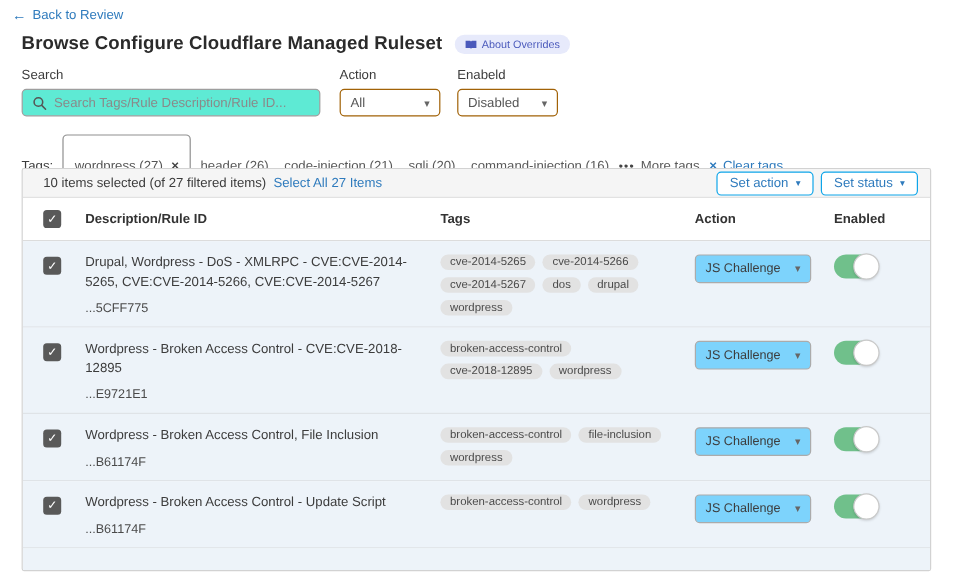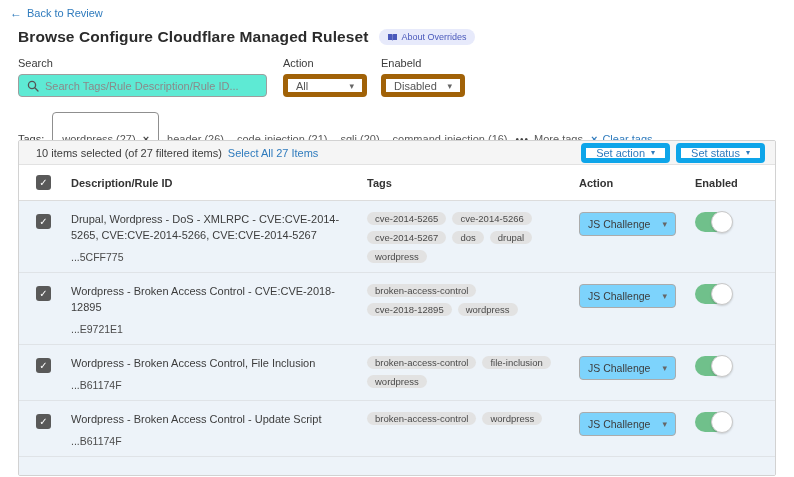--- a/index.html
+++ b/index.html
@@ -24,21 +24,21 @@
   .filter-group { position:absolute; top:0; }
   .fg-search { left:0; width:249px; }
   .fg-action { left:265px; width:84px; }
   .fg-enabled { left:363px; width:84px; }
   .search-box { display:flex; align-items:center; gap:6px; height:23px; border:1px solid #9e9e9e;
     border-radius:4px; padding:0 8px; background:#5eead4; }
   .search-box input { border:none; outline:none; flex:1; font-size:11px; color:#555;
     font-family:"Liberation Sans", sans-serif; background:transparent; }
   .search-box input::placeholder { color:#8a8a8a; }
   .select { display:flex; align-items:center; justify-content:space-between; height:23px;
-    border:5px solid #a16207; border-radius:4px; padding:0 8px; background:#fff;
+    border:1px solid #a16207; border-radius:4px; padding:0 8px; background:#fff;
     font-size:11px; color:#555; cursor:pointer; }
   .caret { font-size:9px; color:#666; }
 
   
   .tags-bar { position:absolute; left:18px; top:112px; display:flex; align-items:center; gap:8px;
     font-size:11px; color:#595959; }
   .tags-label { color:#3c3c3c; }
   .selected-tag { display:inline-flex; align-items:center; gap:7px; border:1px solid #8f8f8f;
     border-radius:4px; padding:20px 9px; color:#555; background:#fff; cursor:pointer; }
   .x-glyph { font-weight:bold; color:#444; font-size:11px; line-height:1; }
@@ -49,21 +49,21 @@
   .clear-tags .x-glyph { color:#2f7bbd; }
 
   
   .table-container { position:absolute; left:18px; top:140px; width:758px; height:336px;
     border:1px solid #d2d2d2; border-radius:2px; background:#fff; overflow:hidden; }
   .selection-bar { display:flex; align-items:center; height:24px; background:#f5f5f5;
     border-bottom:1px solid #e2e2e2; padding:0 10px 0 17px; font-size:11px; color:#3c3c3c; gap:6px; }
   .select-all { color:#2f7bbd; cursor:pointer; }
   .bar-spacer { flex:1; }
   .bar-btn { display:inline-flex; align-items:center; gap:6px; height:20px; padding:0 10px;
-    background:#fff; border:5px solid #0ea5e9; border-radius:4px; color:#2f7bbd; font-size:11px;
+    background:#fff; border:1px solid #0ea5e9; border-radius:4px; color:#2f7bbd; font-size:11px;
     cursor:pointer; font-family:"Liberation Sans", sans-serif; }
   .bar-btn .caret { color:#2f7bbd; font-size:8px; }
 
   .grid-row { display:grid; grid-template-columns:52px 296px 212px 116px 1fr; }
   .thead { height:36px; align-items:center; border-bottom:1px solid #dcdcdc; background:#fff; }
   .th { font-size:11px; font-weight:bold; color:#333; }
   .cell-check { padding-left:17px; }
   .checkbox { width:15px; height:15px; background:#595959; border-radius:3px; display:flex;
     align-items:center; justify-content:center; color:#fff; font-size:10px; cursor:pointer; }
 

